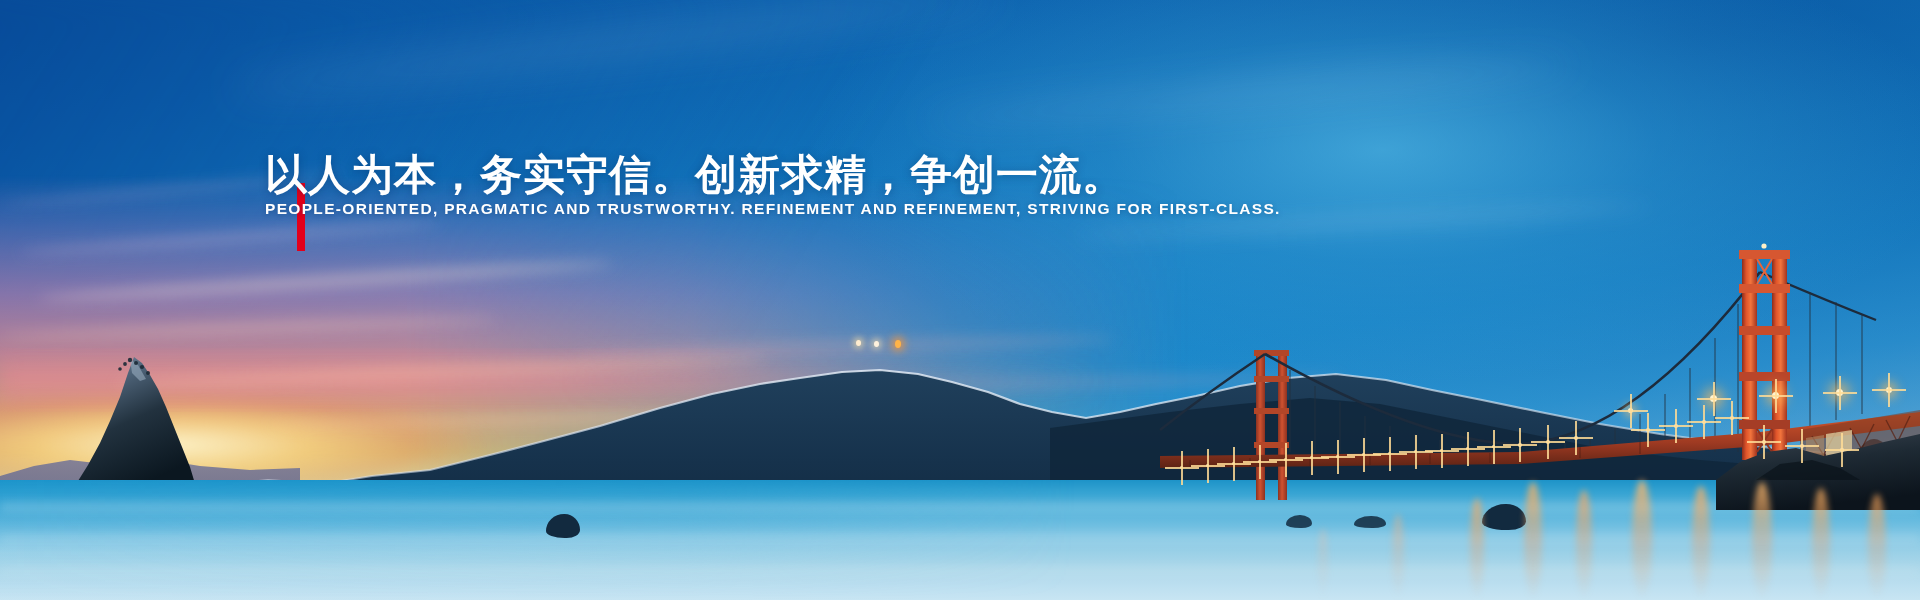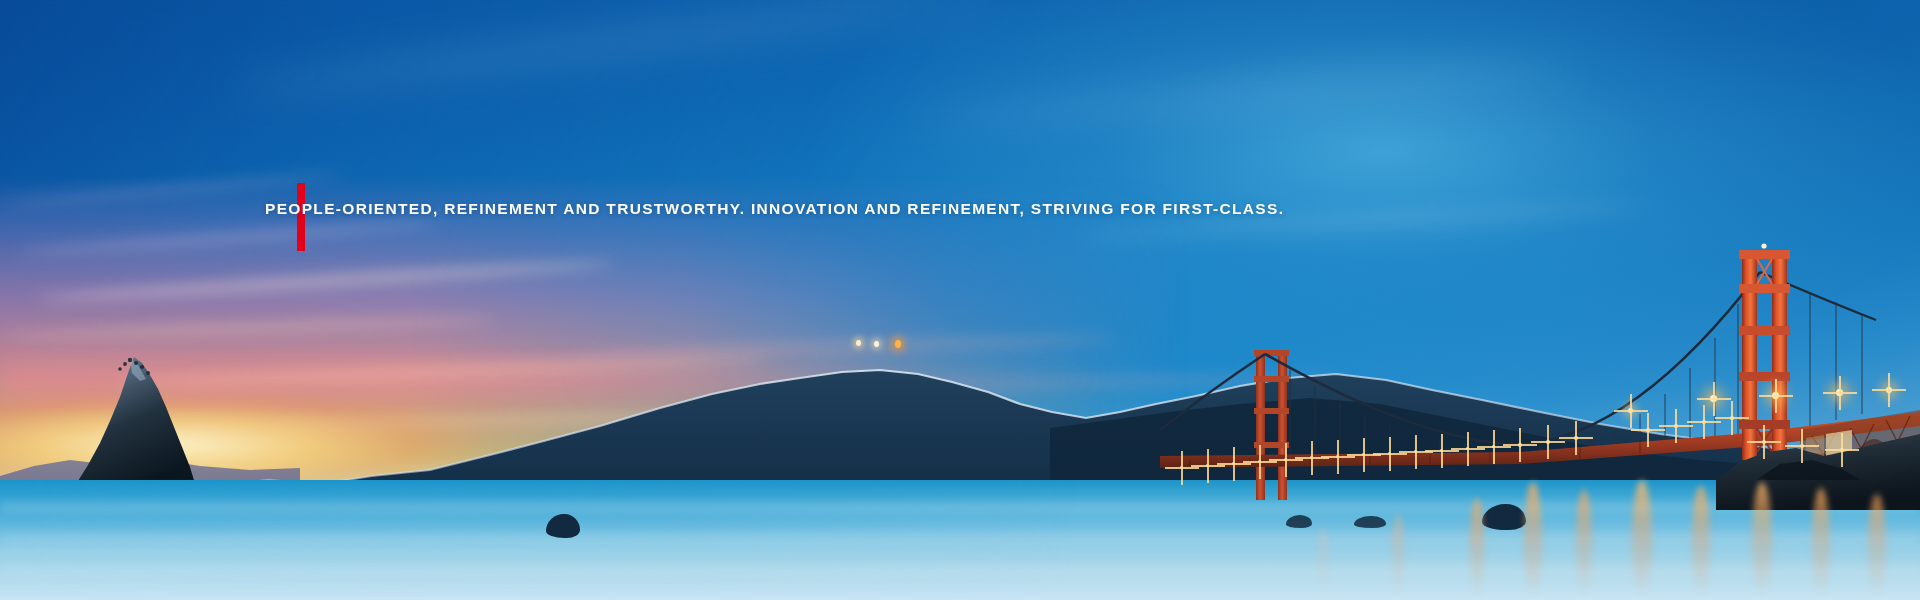--- a/index.html
+++ b/index.html
@@ -409,16 +409,17 @@
     <span class="refl" style="left:1692px;width:18px;height:114px;background:linear-gradient(180deg,rgba(255,178,100,.78),rgba(255,150,80,.28),rgba(255,140,80,0));"></span>
     <span class="refl" style="left:1752px;width:20px;height:118px;background:linear-gradient(180deg,rgba(255,186,110,.80),rgba(255,150,80,.28),rgba(255,140,80,0));"></span>
     <span class="refl" style="left:1812px;width:18px;height:112px;background:linear-gradient(180deg,rgba(255,178,100,.76),rgba(255,150,80,.26),rgba(255,140,80,0));"></span>
     <span class="refl" style="left:1868px;width:18px;height:106px;background:linear-gradient(180deg,rgba(255,172,96,.70),rgba(255,150,80,.24),rgba(255,140,80,0));"></span>
     <span class="refl" style="left:1392px;width:12px;height:86px;background:linear-gradient(180deg,rgba(255,176,120,.46),rgba(255,160,110,.16),rgba(255,150,100,0));"></span>
     <span class="refl" style="left:1318px;width:10px;height:72px;background:linear-gradient(180deg,rgba(255,186,150,.32),rgba(255,170,130,.10),rgba(255,160,120,0));"></span>
   </div>
 
   <div class="accent-bar"></div>
 
-
-  <div class="subtitle">PEOPLE-ORIENTED, REFINEMENT AND TRUSTWORTHY. INNOVATION AND REFINEMENT, STRIVING FOR FIRST-CLASS.</div>
+  <div class="headline">以人为本，务实守信。创新求精，争创一流。</div>
+
+  <div class="subtitle">PEOPLE-ORIENTED, PRAGMATIC AND TRUSTWORTHY. REFINEMENT AND REFINEMENT, STRIVING FOR FIRST-CLASS.</div>
 
 </div>
 
 </body></html>

